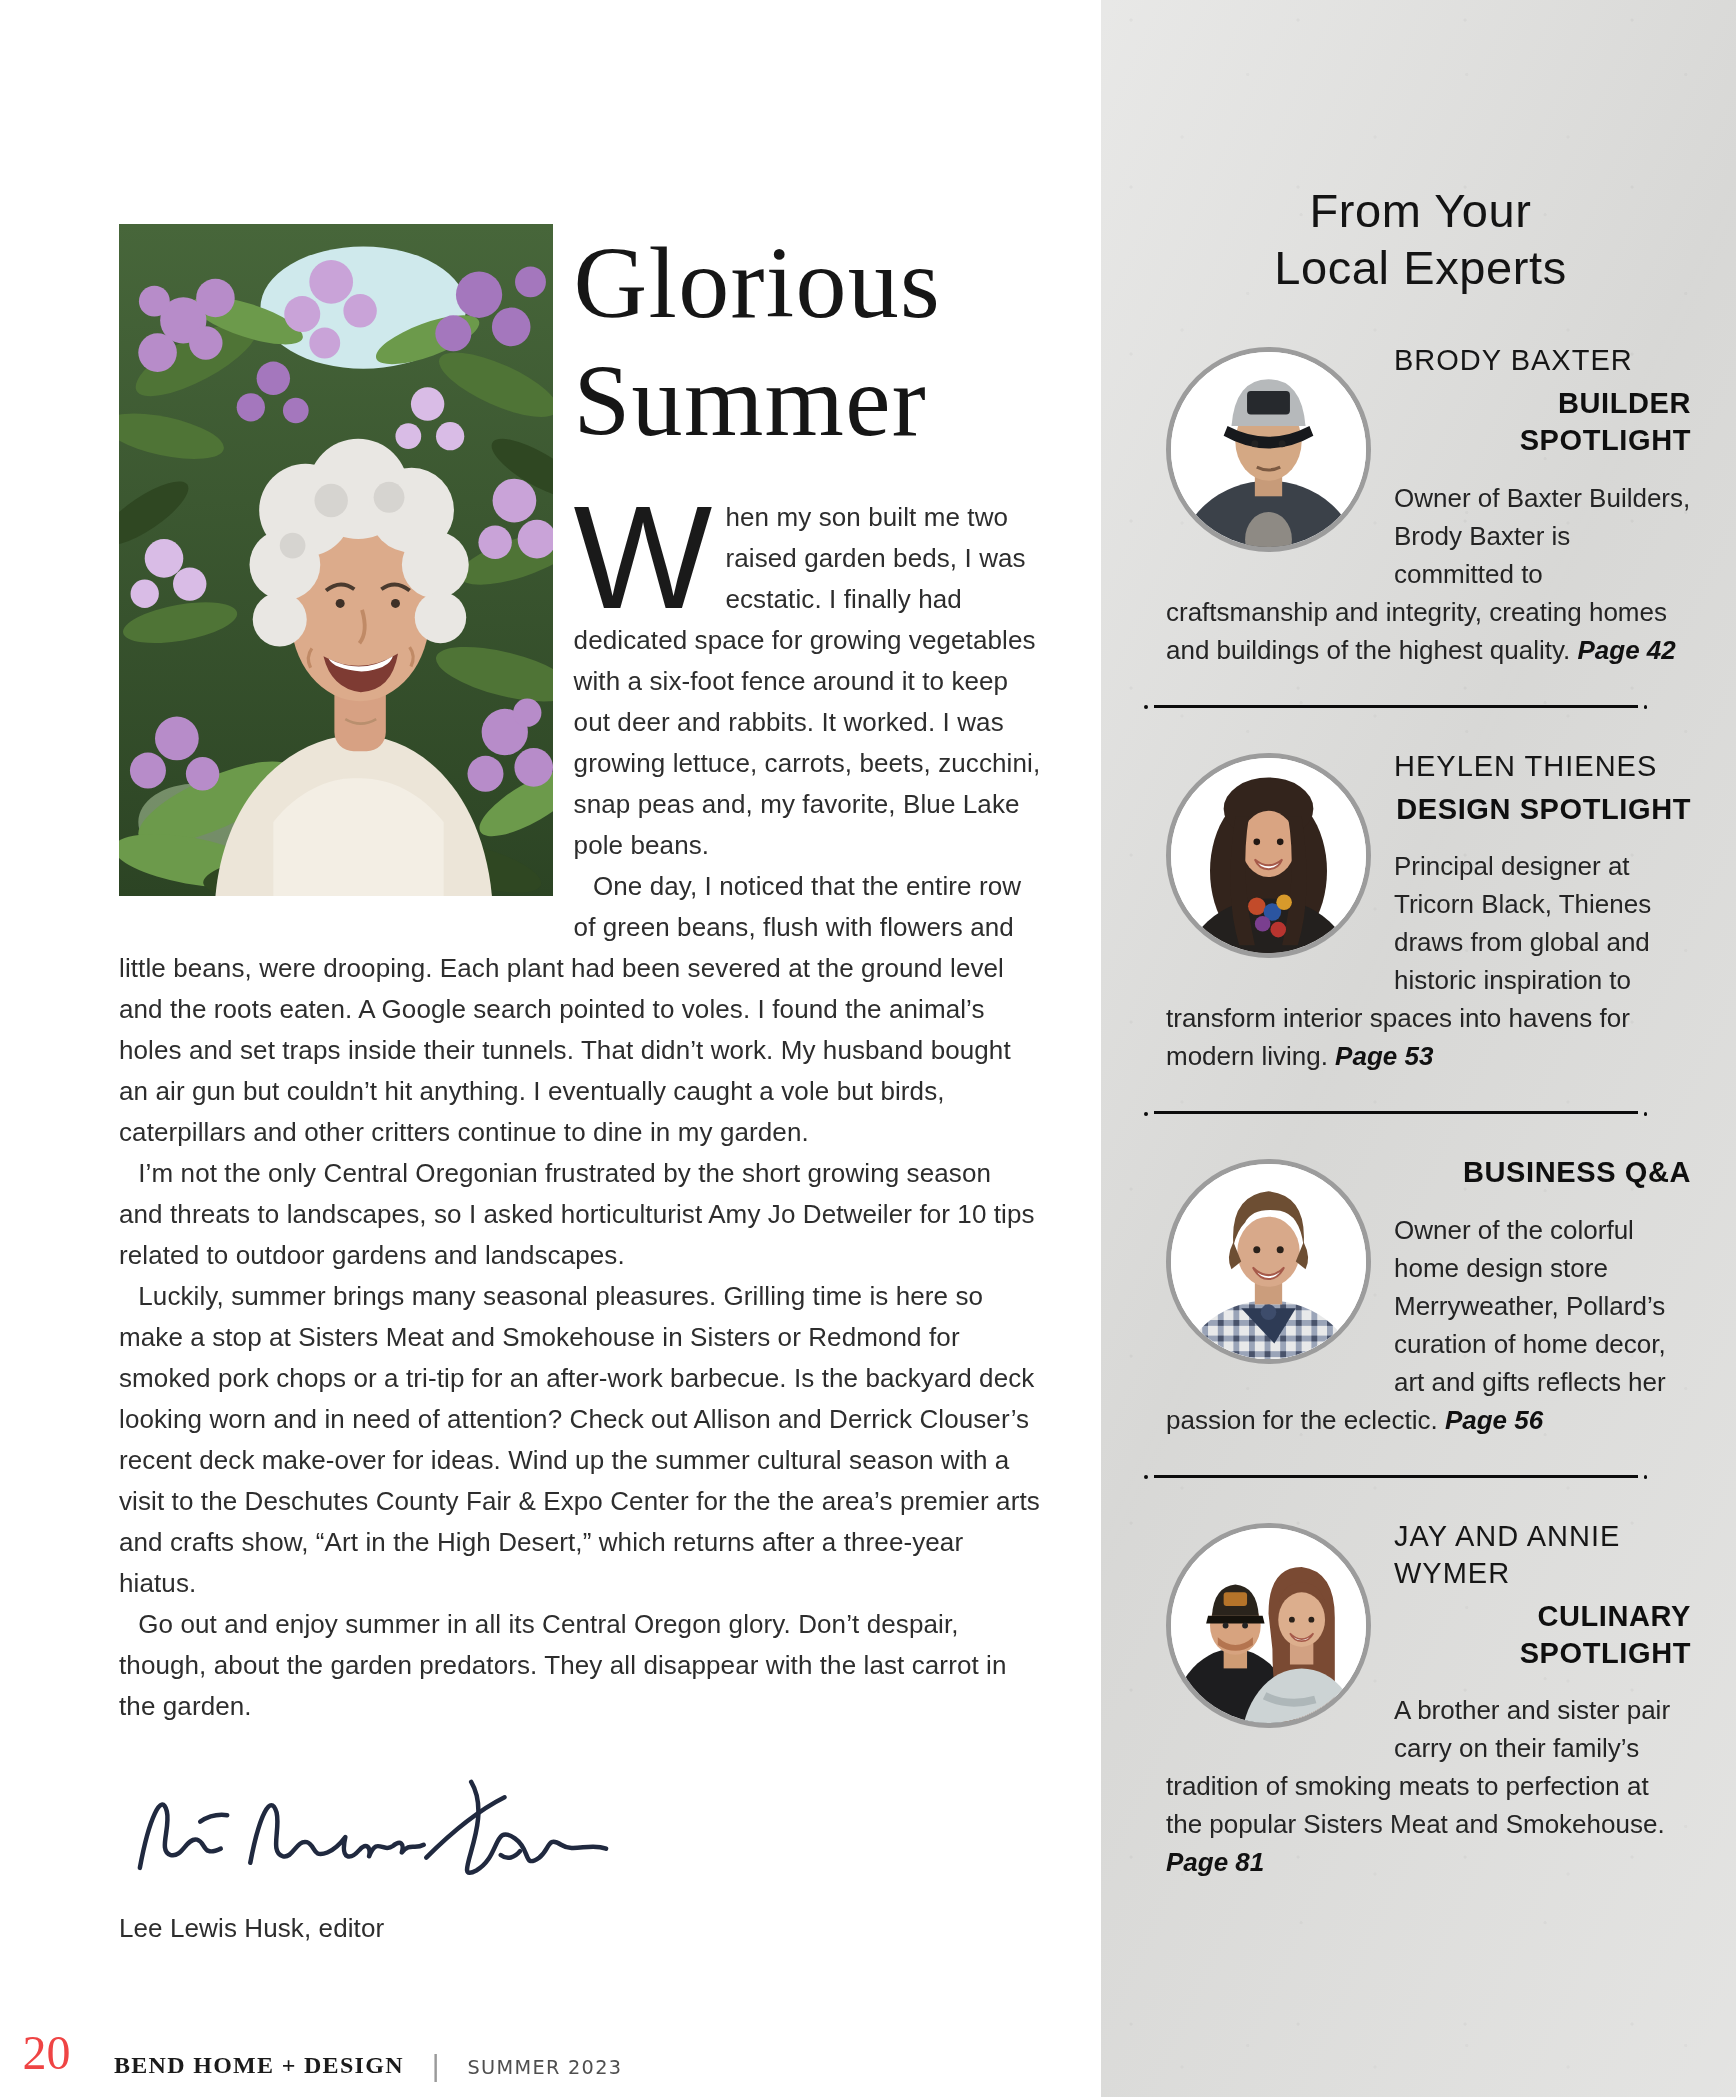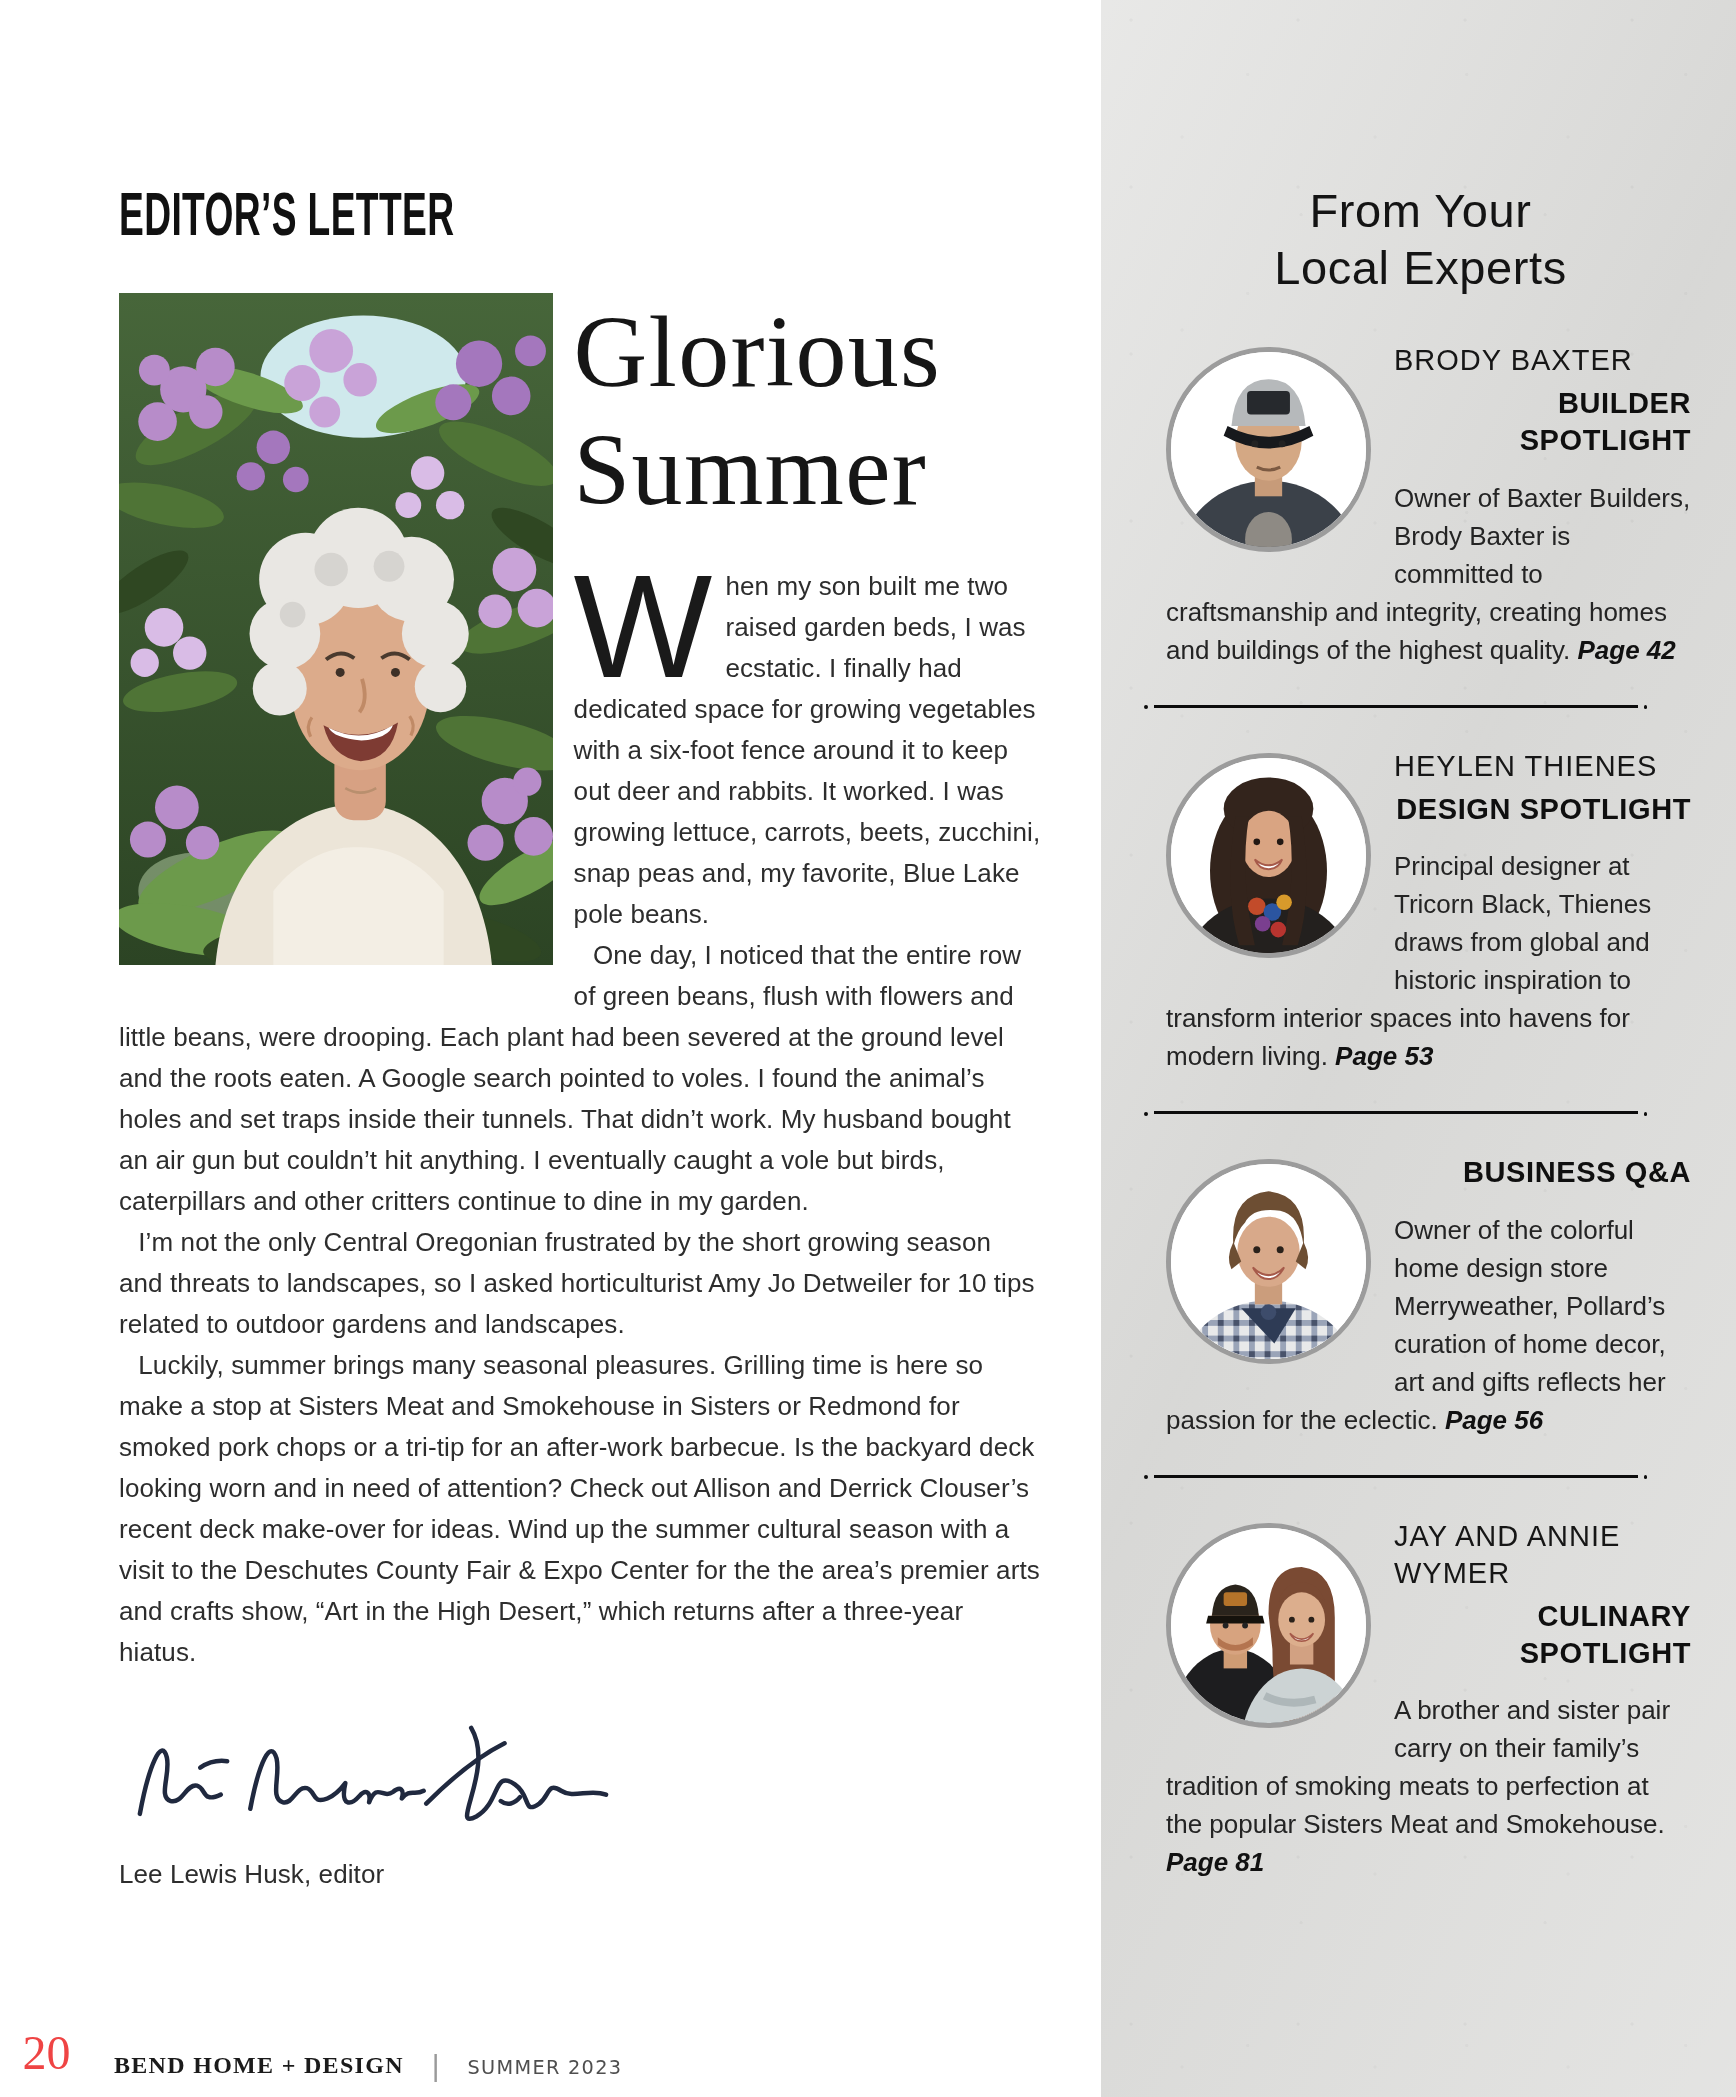--- a/index.html
+++ b/index.html
@@ -63,23 +63,20 @@
         border-radius:50%;background:#0c0c0c;}
   .divider::before{left:-9.6px;}
   .divider::after{right:-9.6px;}
 </style>
 </head>
 <body>
 
 <div class="page">
 
   <main class="main-col">
-    <h1 class="kicker">
-      <span>EDITOR’S LETTER</span>
-    </h1>
 
     <div class="article">
 
       <figure class="photo">
         <svg viewBox="0 0 675 1045" preserveAspectRatio="none">
           <defs>
             <linearGradient id="bgG" x1="0" y1="0" x2="0" y2="1">
               <stop offset="0" stop-color="#47663a"></stop>
                 <stop offset="1" stop-color="#2c4424"></stop>
             </linearGradient>
@@ -195,20 +192,21 @@
           <path d="M352 770 q24 14 48 0" stroke="#b98f6e" stroke-width="4" fill="none"></path>
         </svg>
       </figure>
 
       <h2 class="title"><span>Glorious</span><br><span>Summer</span></h2>
 
       <p><span class="dropcap">W</span><span>hen my son built me two raised garden beds, I was ecstatic. I finally had dedicated space for growing vegetables with a six-foot fence around it to keep out deer and rabbits. It worked. I was growing lettuce, carrots, beets, zucchini, snap peas and, my favorite, Blue Lake pole beans.</span></p>
       <p class="indent">One day, I noticed that the entire row of green beans, flush with flowers and little beans, were drooping. Each plant had been severed at the ground level and the roots eaten. A Google search pointed to voles. I found the animal’s holes and set traps inside their tunnels. That didn’t work. My husband bought an air gun but couldn’t hit anything. I eventually caught a vole but birds, caterpillars and other critters continue to dine in my garden.</p>
       <p class="indent">I’m not the only Central Oregonian frustrated by the short growing season and threats to landscapes, so I asked horticulturist Amy Jo Detweiler for 10 tips related to outdoor gardens and landscapes.</p>
       <p class="indent">Luckily, summer brings many seasonal pleasures. Grilling time is here so make a stop at Sisters Meat and Smokehouse in Sisters or Redmond for smoked pork chops or a tri-tip for an after-work barbecue. Is the backyard deck looking worn and in need of attention? Check out Allison and Derrick Clouser’s recent deck make-over for ideas. Wind up the summer cultural season with a visit to the Deschutes County Fair &amp; Expo Center for the the area’s premier arts and crafts show, “Art in the High Desert,” which returns after a three-year hiatus.</p>
+      <p class="indent">Go out and enjoy summer in all its Central Oregon glory. Don’t despair, though, about the garden predators. They all disappear with the last carrot in the garden.</p>
 
       <div class="signature">
         <svg width="521" height="122" viewBox="0 0 810 190">
           <g fill="none" stroke="#20293f" stroke-width="7" stroke-linecap="round" stroke-linejoin="round">
             <path d="M24 168 C 38 92 58 48 66 80 C 72 106 52 142 72 148 C 90 153 97 120 113 124 C 128 128 120 152 150 138"></path>
             <path d="M118 96 C 130 88 146 84 160 86"></path>
             <path d="M196 160 C 210 86 228 50 237 82 C 243 108 226 144 247 150 C 262 154 268 124 284 128 C 298 132 292 154 316 144 C 330 138 338 128 344 120 C 336 156 352 156 366 140 C 377 128 384 136 381 150 C 394 118 402 146 418 134 C 430 124 436 130 432 144 C 444 128 452 140 466 132"></path>
             <path d="M540 34 C 578 98 504 196 548 172 C 586 150 574 98 608 122 C 634 140 620 170 646 152 C 663 139 658 118 680 132 C 700 145 724 128 750 138"></path>
             <path d="M470 152 C 504 118 548 80 592 58"></path>
             <path d="M586 148 C 596 156 608 152 616 142"></path>

